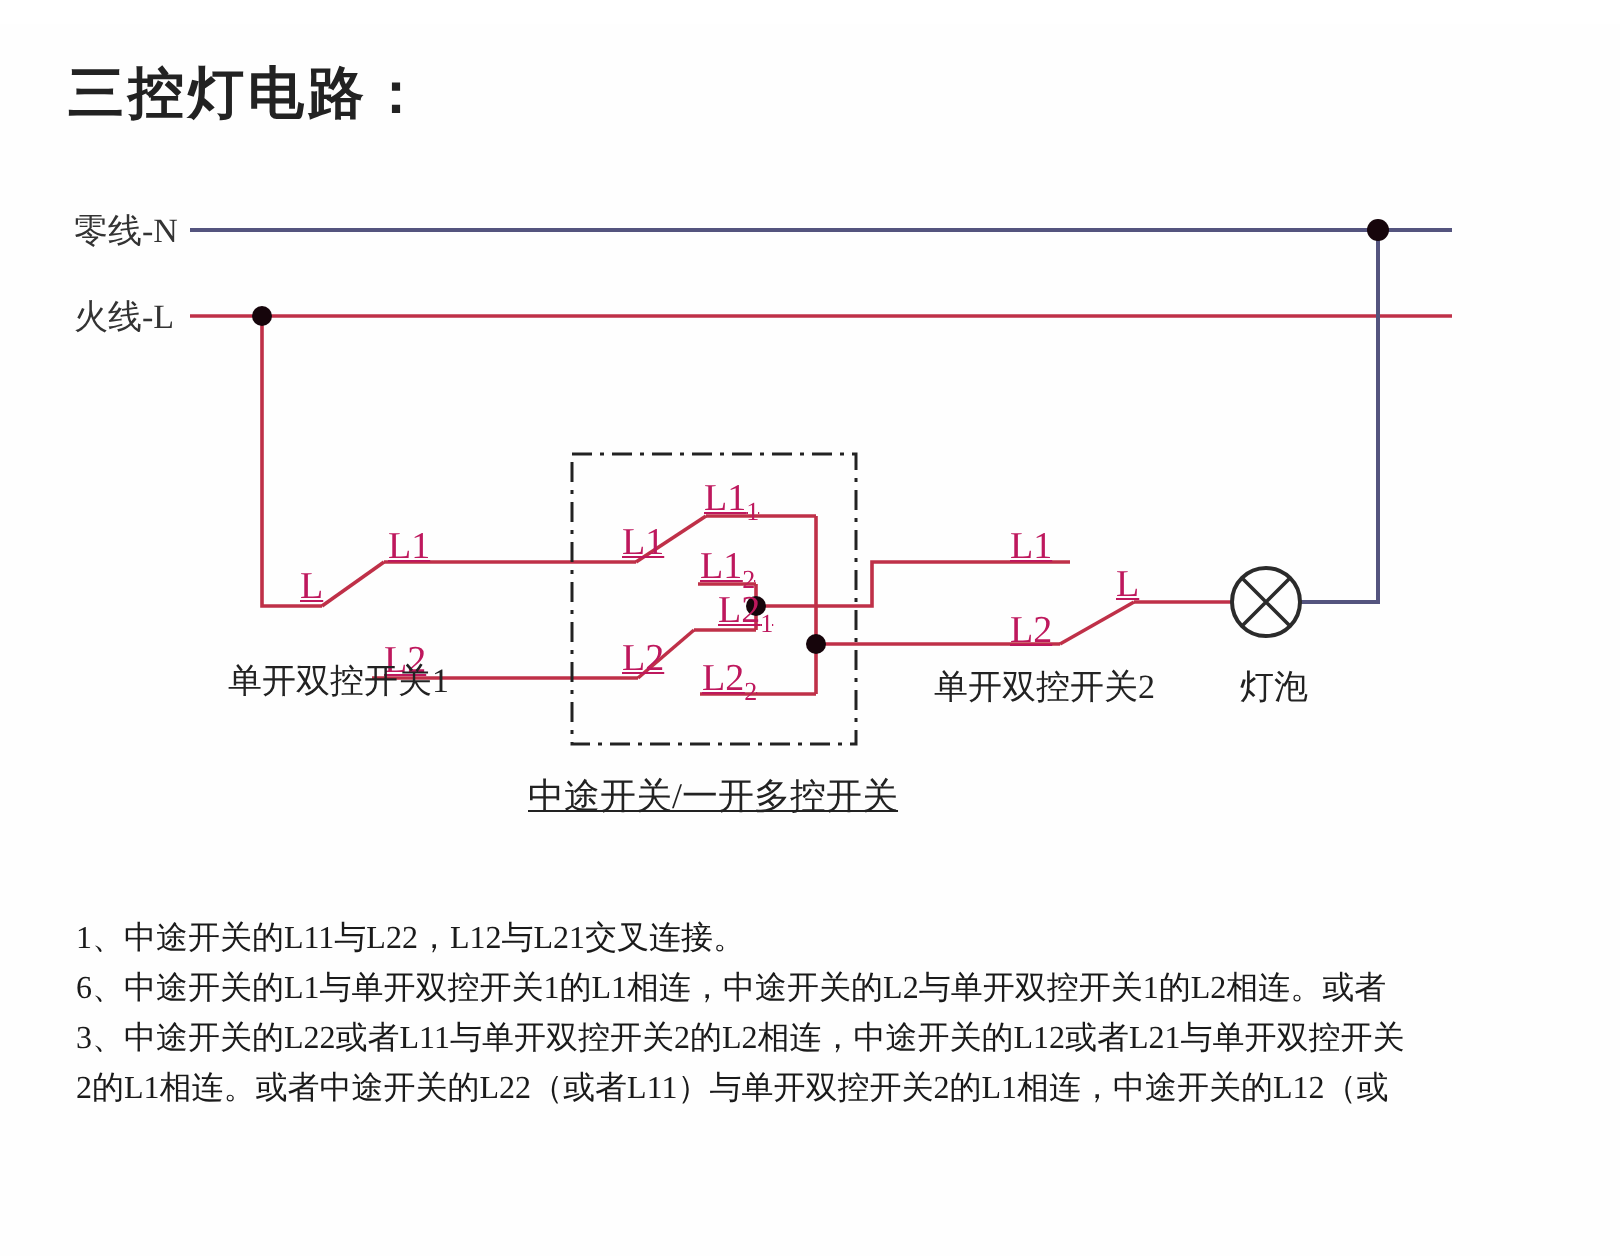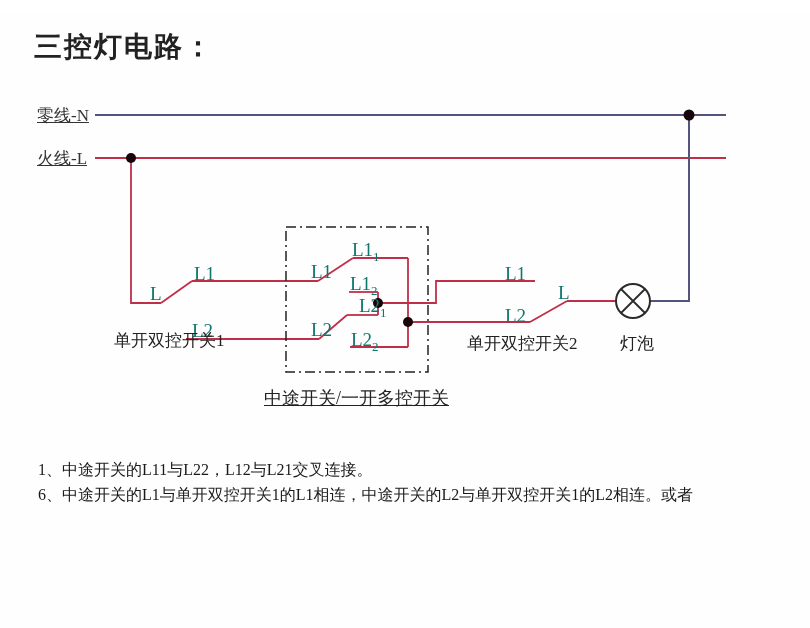--- a/index.html
+++ b/index.html
@@ -5,23 +5,23 @@
   html,body{margin:0;padding:0;background:#ffffff;}
   .stage{
     position:relative;width:810px;height:628px;background:#fefefe;
     font-family:"Liberation Serif","DejaVu Serif",serif;color:#1c1c1c;overflow:hidden;margin-top:12px;
   }
   .title{
     position:absolute;left:34px;top:16px;font-size:28px;font-weight:bold;
     letter-spacing:2px;color:#222;
   }
   svg.wires{position:absolute;left:0;top:0;}
-  .lbl{position:absolute;font-size:19px;line-height:1;white-space:nowrap;color:#0f766e;}
+  .lbl{position:absolute;font-size:19px;line-height:1;white-space:nowrap;color:#be185d;text-decoration:underline;}
   .lbl sub{font-size:13px;line-height:0;}
-  .wire-lbl{position:absolute;font-size:17px;line-height:1;white-space:nowrap;color:#333;text-decoration:underline;}
+  .wire-lbl{position:absolute;font-size:17px;line-height:1;white-space:nowrap;color:#333;}
   .caption{position:absolute;font-size:17px;line-height:1;white-space:nowrap;color:#222;}
   .caption.big{font-size:18px;text-decoration:underline;}
   .notes{
     position:absolute;left:38px;top:445px;width:745px;font-size:16px;
     line-height:25px;color:#1a1a1a;
   }
   .notes div{white-space:nowrap;}
 </style>
 </head>
 <body>
@@ -99,15 +99,17 @@
   <div class="lbl" style="left:505px;top:252px">L1</div>
   <div class="lbl" style="left:505px;top:294px">L2</div>
   <div class="lbl" style="left:558px;top:271px">L</div>
   <div class="caption" style="left:467px;top:323px">单开双控开关2</div>
 
   <div class="caption" style="left:620px;top:323px">灯泡</div>
 
   <div class="notes">
     <div>1、中途开关的L11与L22，L12与L21交叉连接。</div>
     <div>6、中途开关的L1与单开双控开关1的L1相连，中途开关的L2与单开双控开关1的L2相连。或者</div>
+    <div>3、中途开关的L22或者L11与单开双控开关2的L2相连，中途开关的L12或者L21与单开双控开关</div>
+    <div>2的L1相连。或者中途开关的L22（或者L11）与单开双控开关2的L1相连，中途开关的L12（或</div>
   </div>
 
 </div>
 
 </body></html>

